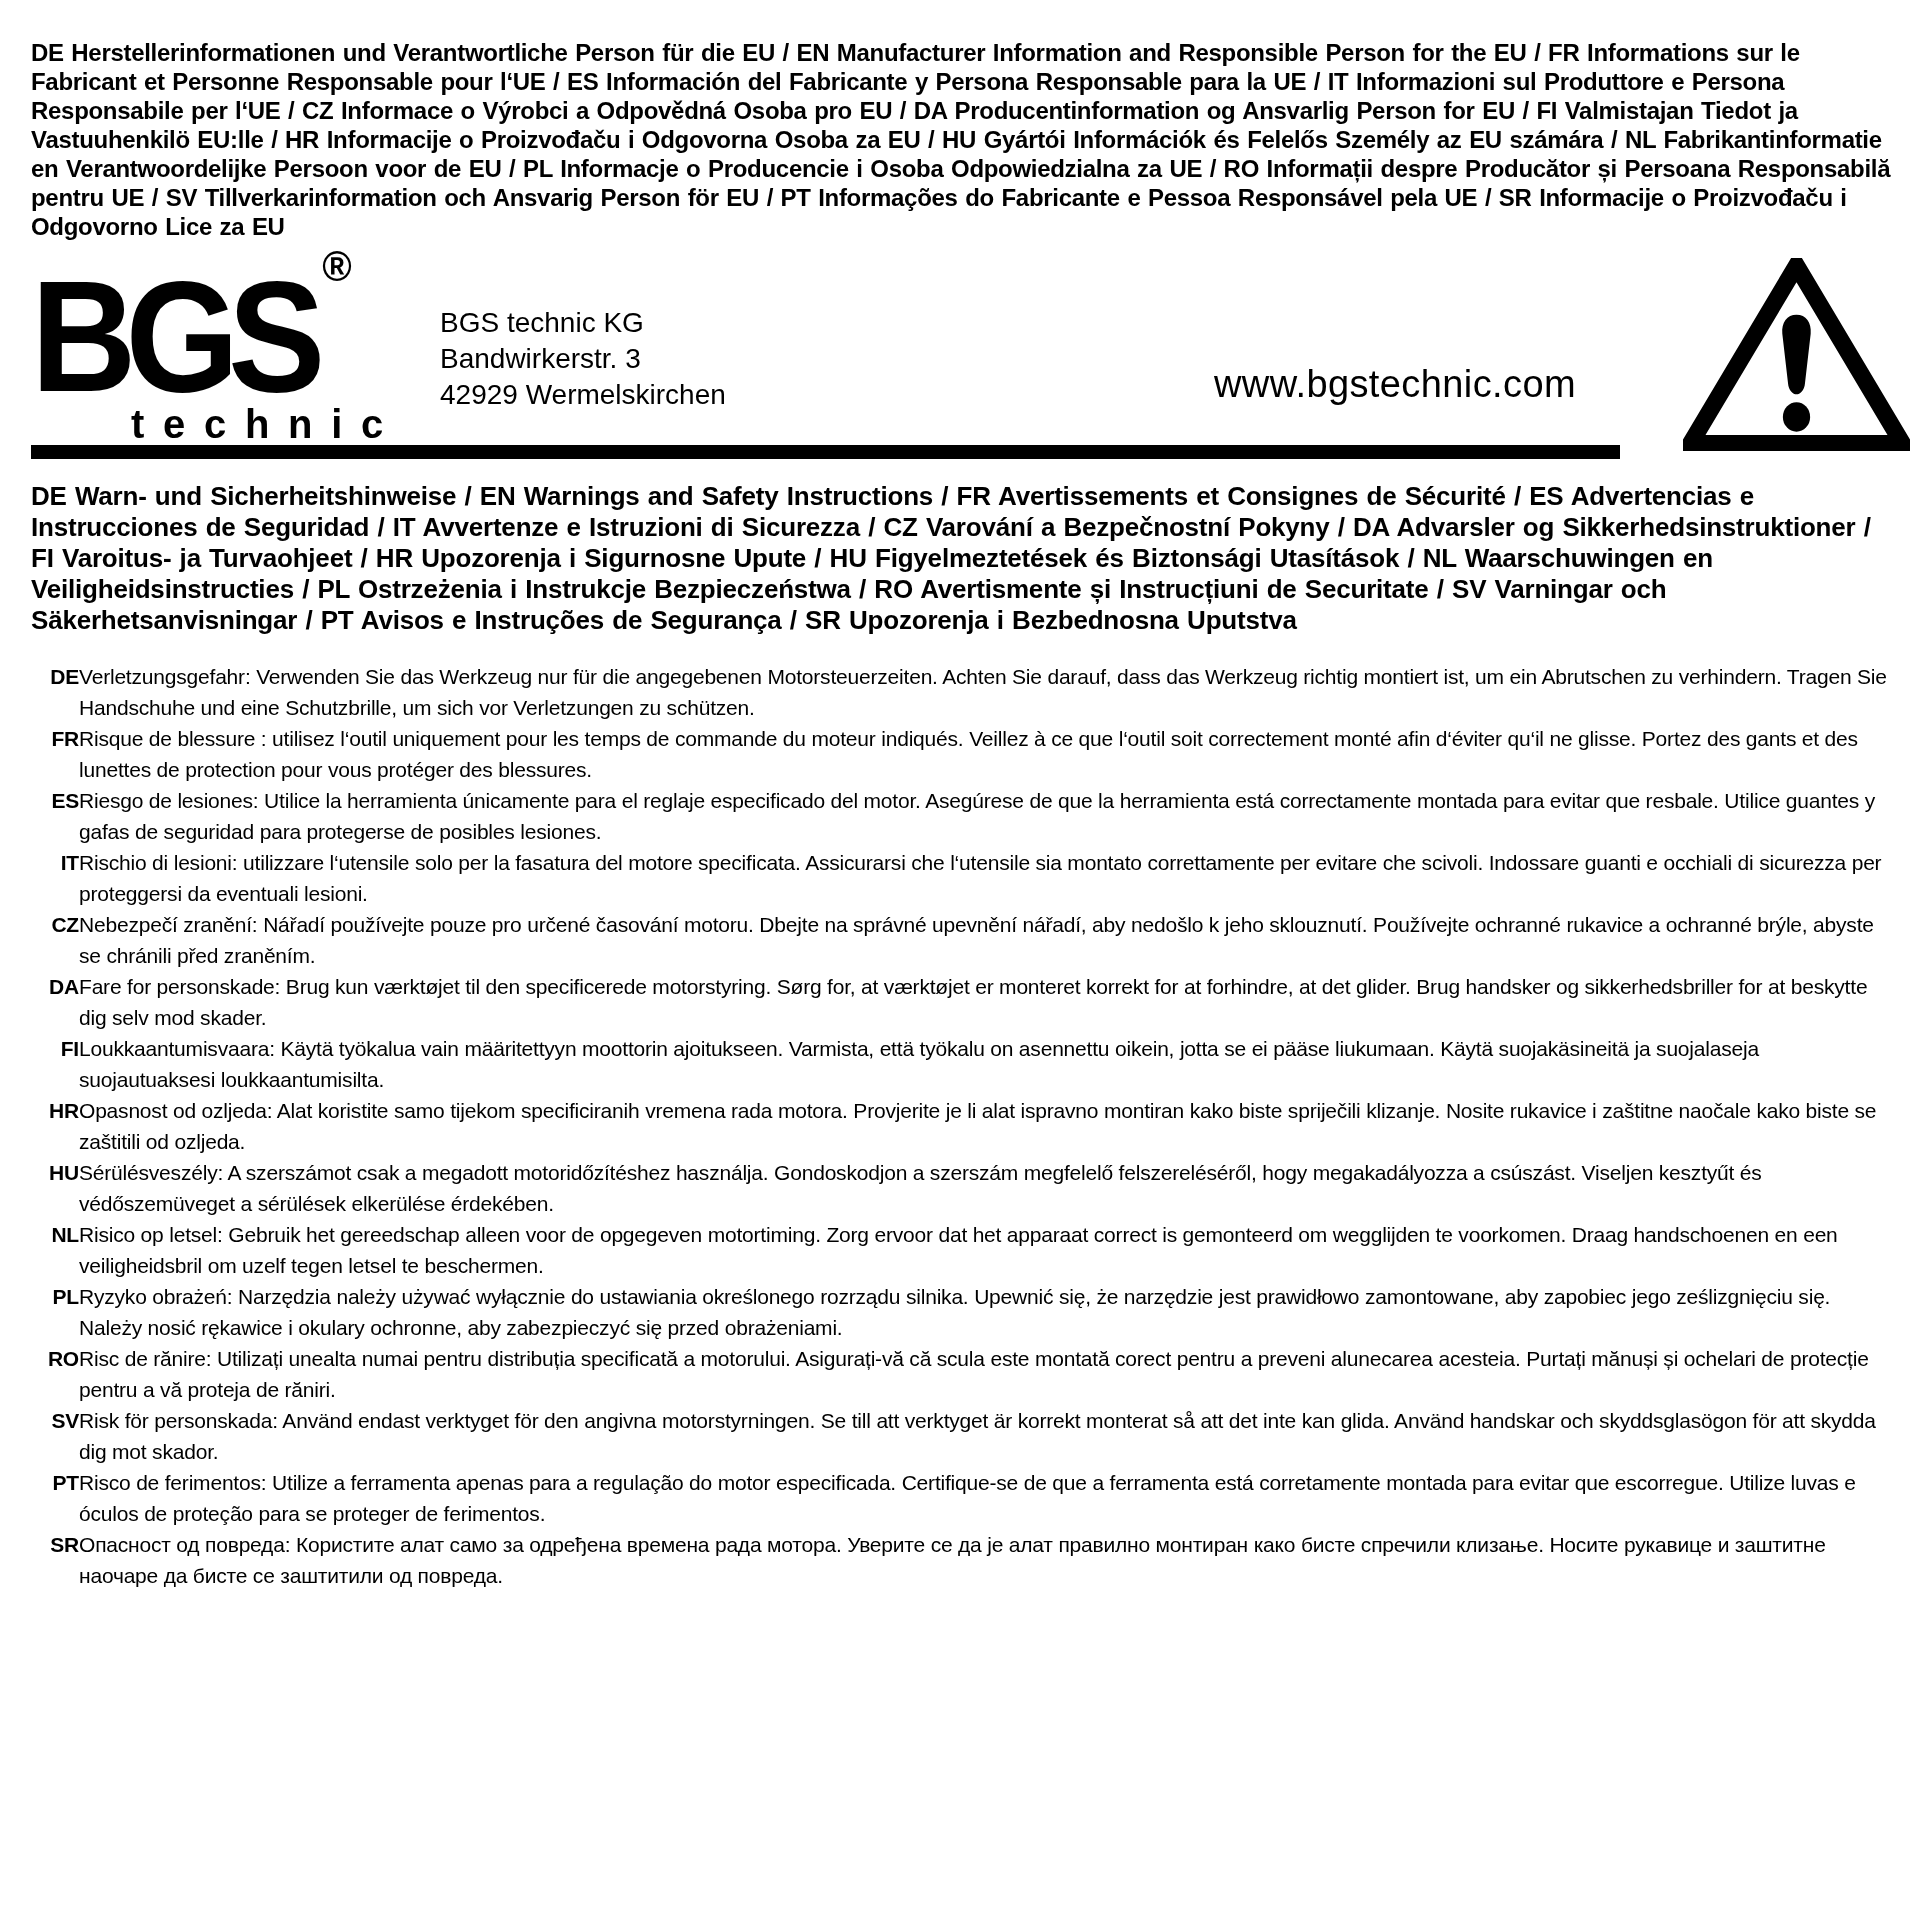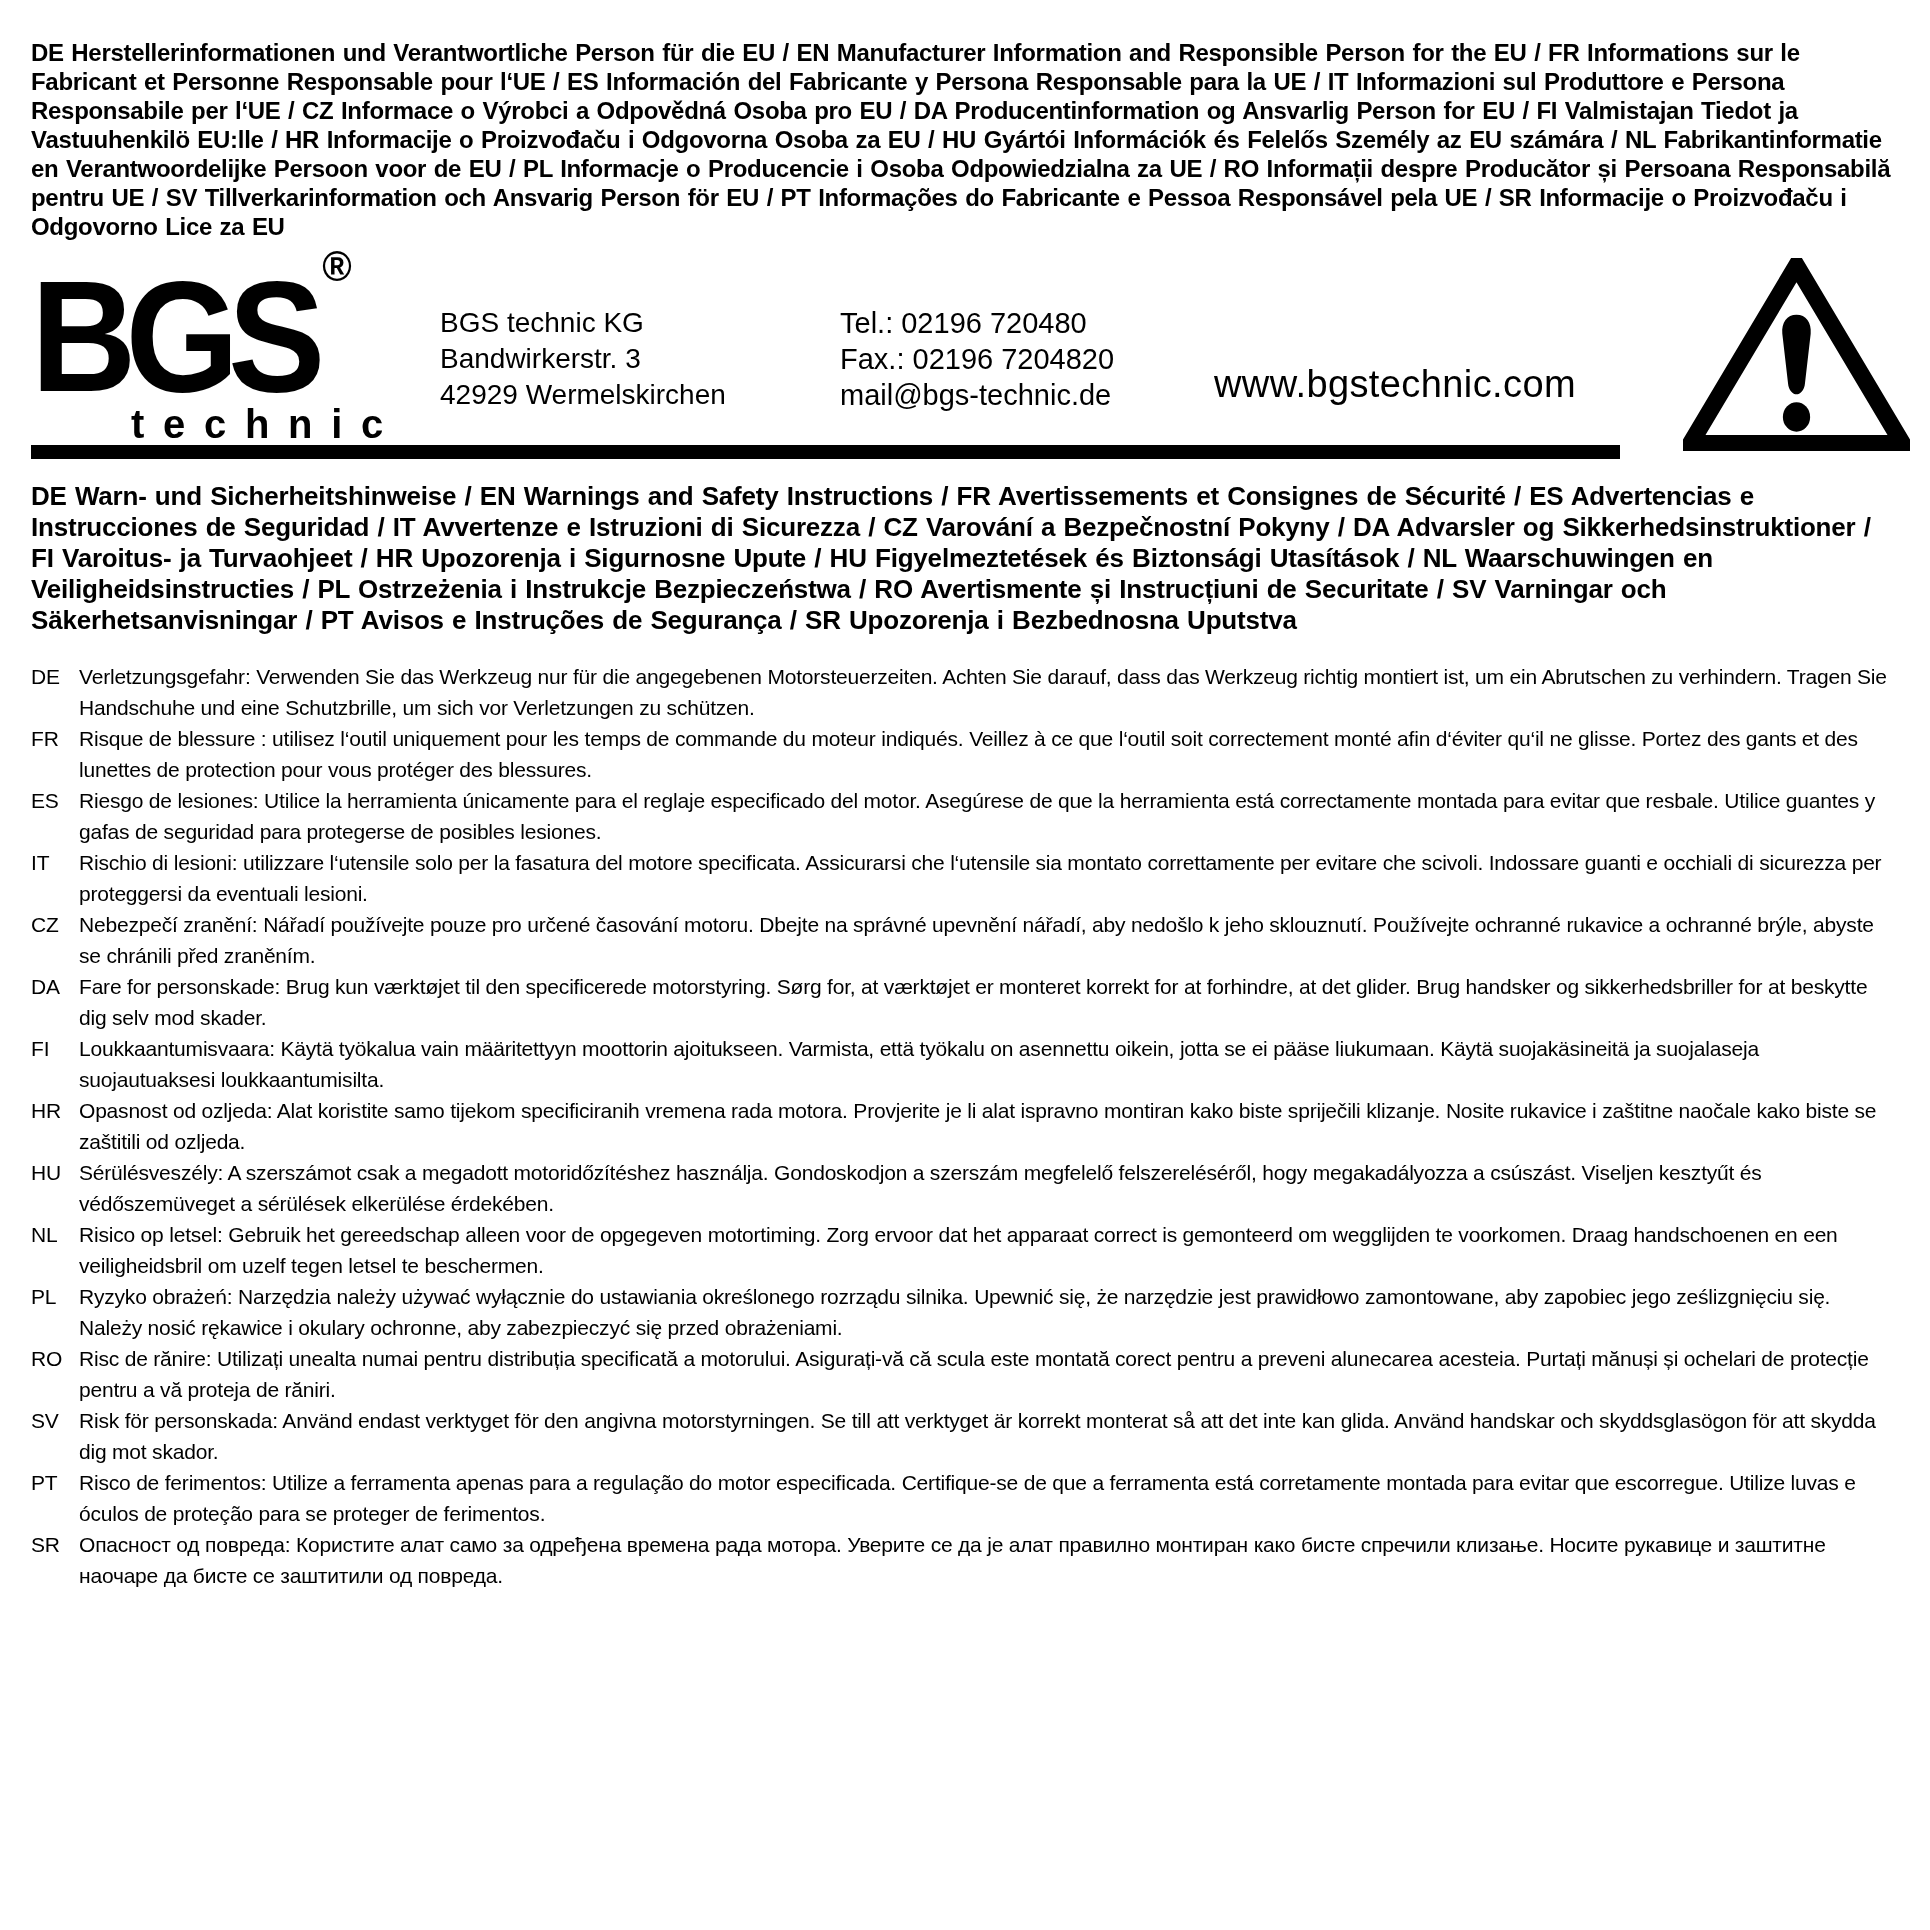--- a/index.html
+++ b/index.html
@@ -36,21 +36,21 @@
 
   
   .section-header{
     margin:22px 0 0 0;font-size:26px;line-height:31px;font-weight:bold;
     letter-spacing:-0.2px;word-spacing:1.2px;
   }
 
   
   .body-list{margin-top:25px;}
   .inst-row{display:flex;font-size:21px;line-height:31px;letter-spacing:-0.2px;}
-  .inst-code{flex:0 0 48px;font-weight:normal;}
+  .inst-code{flex:0 0 48px;font-weight:bold;text-align:right;}
   .inst-text{flex:1;padding-right:3.1px;}
 </style>
 </head>
 <body>
 
 <div class="page">
 
   <p class="top-header">DE Herstellerinformationen und Verantwortliche Person für die EU / EN Manufacturer Information and Responsible Person for the EU / FR Informations sur le Fabricant et Personne Responsable pour l‘UE / ES Información del Fabricante y Persona Responsable para la UE / IT Informazioni sul Produttore e Persona Responsabile per l‘UE / CZ Informace o Výrobci a Odpovědná Osoba pro EU / DA Producentinformation og Ansvarlig Person for EU / FI Valmistajan Tiedot ja Vastuuhenkilö EU:lle / HR Informacije o Proizvođaču i Odgovorna Osoba za EU / HU Gyártói Információk és Felelős Személy az EU számára / NL Fabrikantinformatie en Verantwoordelijke Persoon voor de EU / PL Informacje o Producencie i Osoba Odpowiedzialna za UE / RO Informații despre Producător și Persoana Responsabilă pentru UE / SV Tillverkarinformation och Ansvarig Person för EU / PT Informações do Fabricante e Pessoa Responsável pela UE / SR Informacije o Proizvođaču i Odgovorno Lice za EU</p>
 
   <div class="company-row">
@@ -58,25 +58,20 @@
       <div class="logo-main"><span>BGS</span><span class="logo-reg">®</span></div>
       <div class="logo-sub">technic</div>
     </div>
 
     <div class="addr-col">
       <div>BGS technic KG</div>
       <div>Bandwirkerstr. 3</div>
       <div>42929 Wermelskirchen</div>
     </div>
 
-    <div class="contact-col">
-      <div>Tel.: 02196 720480</div>
-      <div>Fax.: 02196 7204820</div>
-      <div>mail@bgs-technic.de</div>
-    </div>
 
     <div class="website">www.bgstechnic.com</div>
 
     <svg class="warn-triangle" width="227" height="193" viewBox="0 0 120 102">
       <polygon points="60,4 116,98 4,98" fill="none" stroke="#000" stroke-width="9" stroke-linejoin="miter"></polygon>
       <path d="M60,30 C65,30 68,34 67.5,40 L64.5,66 C64.2,70 61.8,72 60,72 C58.2,72 55.8,70 55.5,66 L52.5,40 C52,34 55,30 60,30 Z" fill="#000"></path>
       <ellipse cx="60" cy="84" rx="7.2" ry="7.8" fill="#000"></ellipse>
     </svg>
   </div>
 

